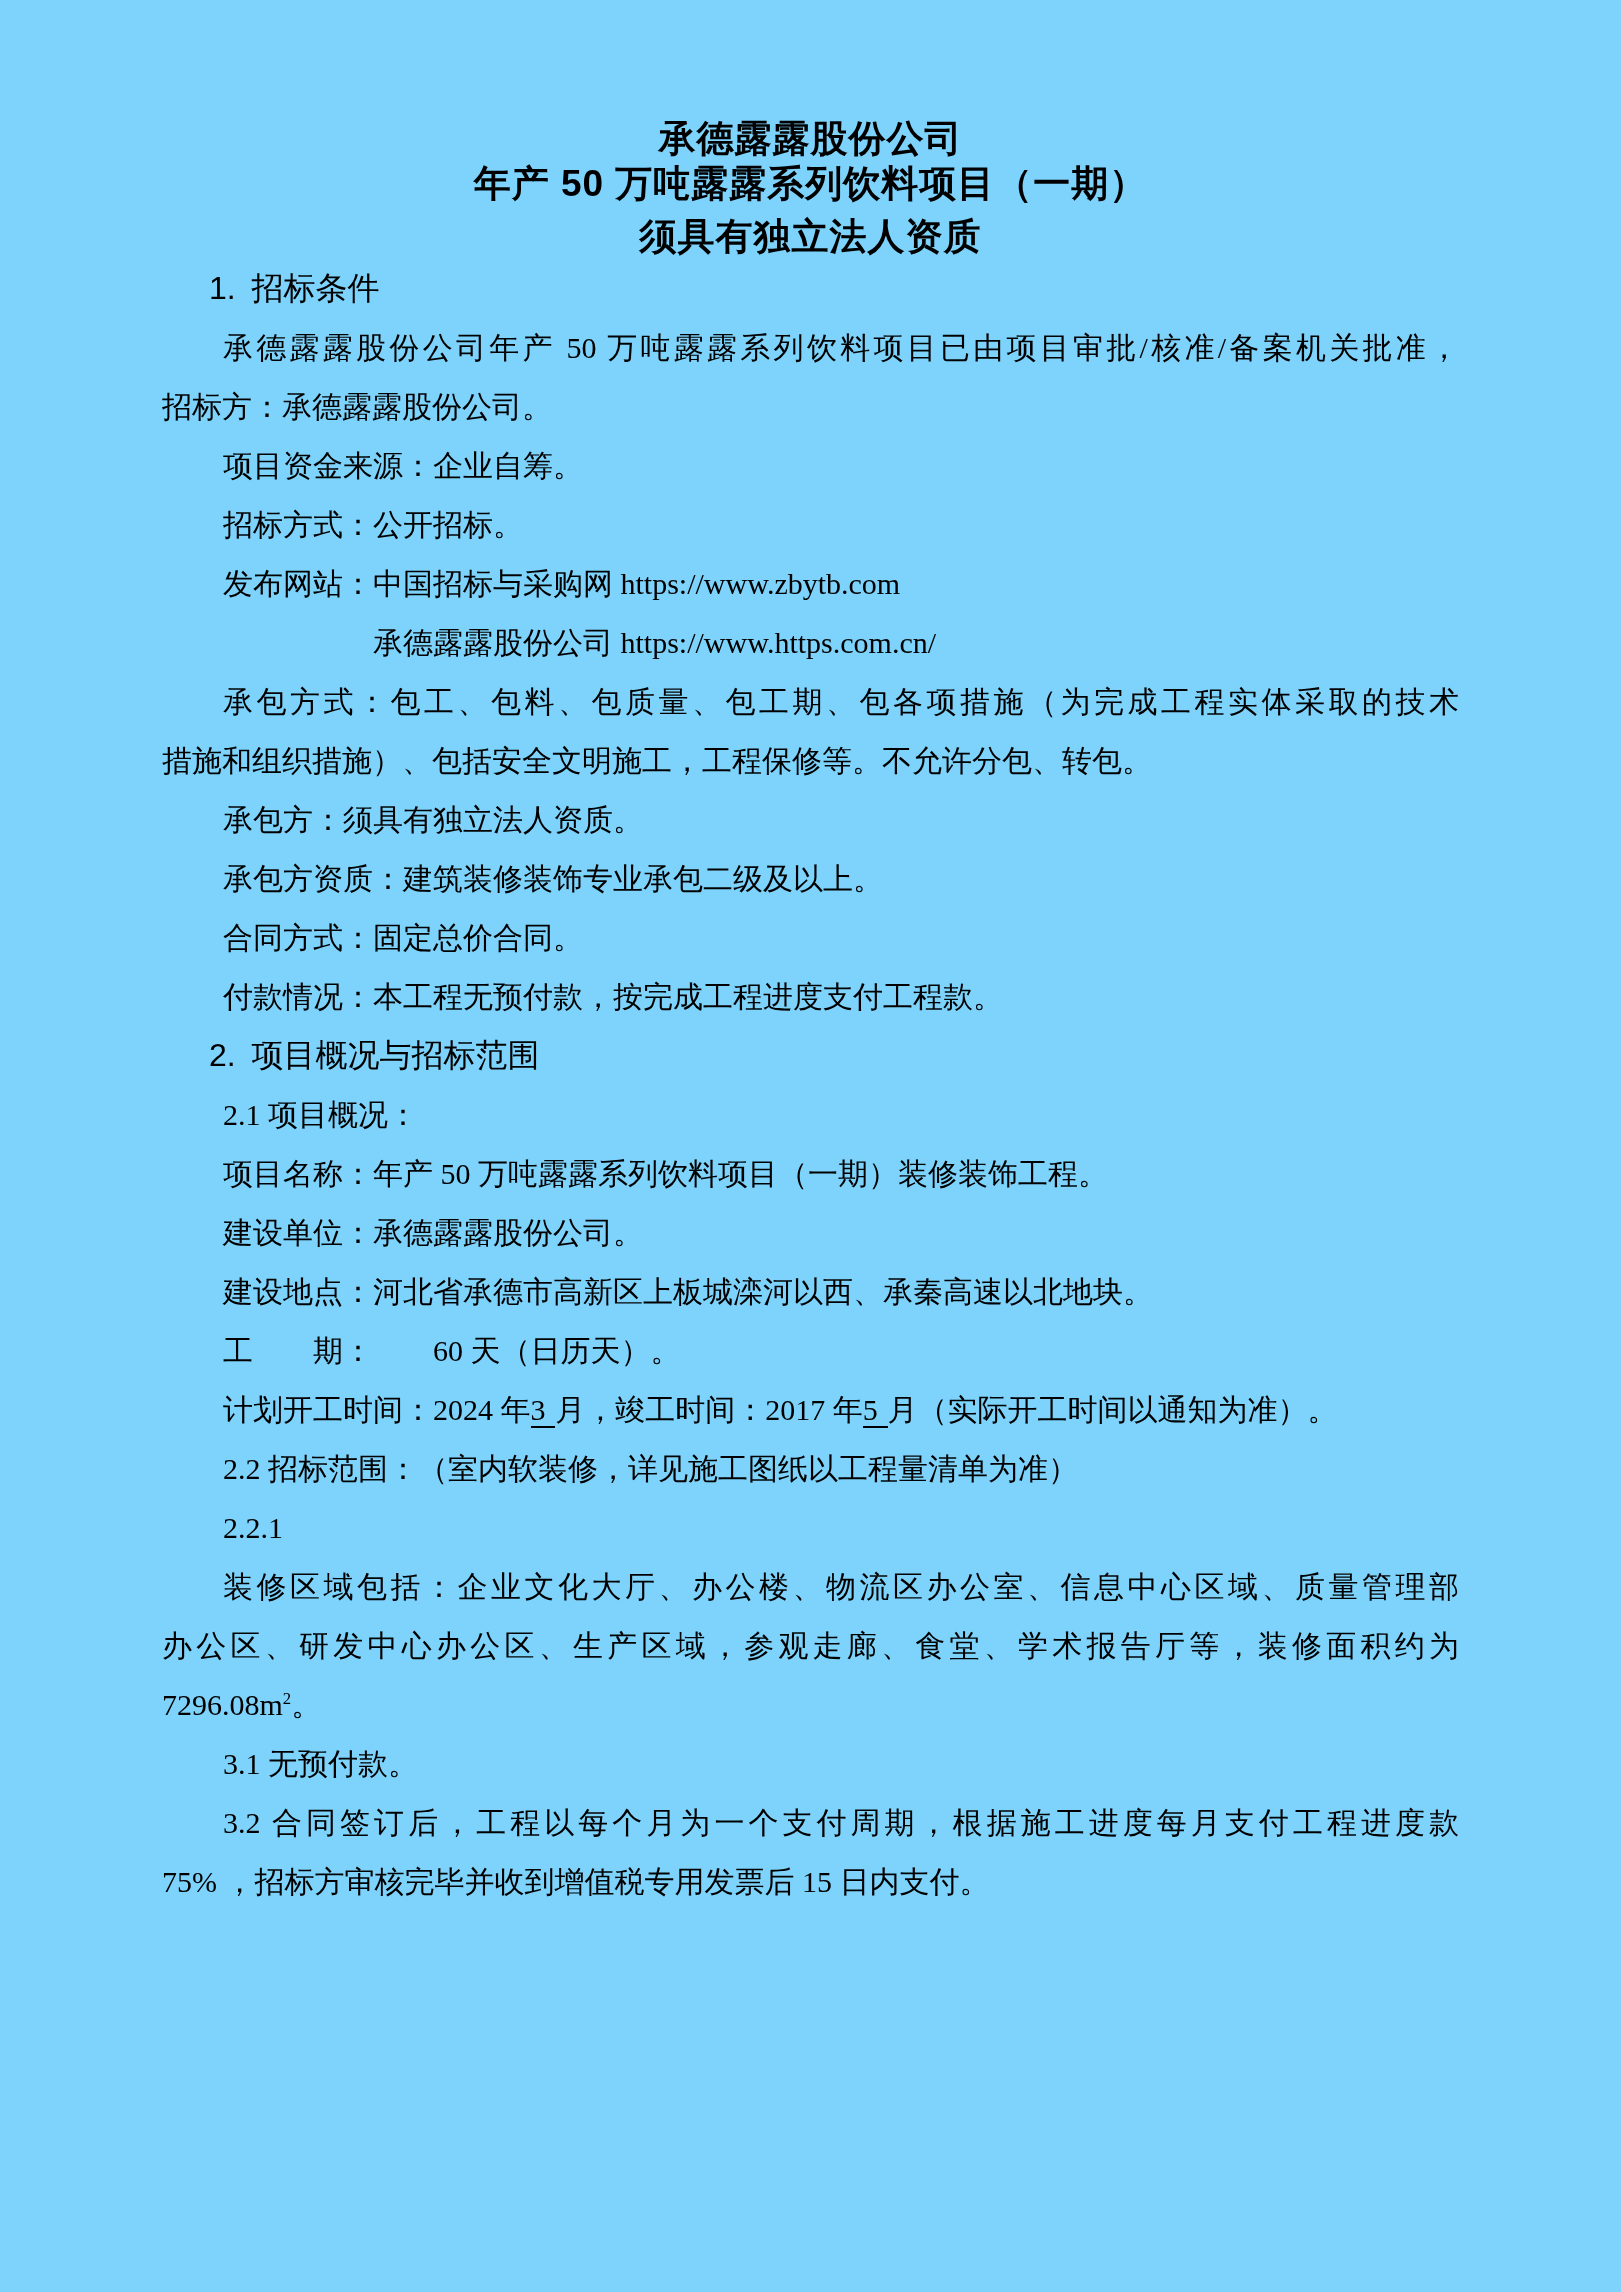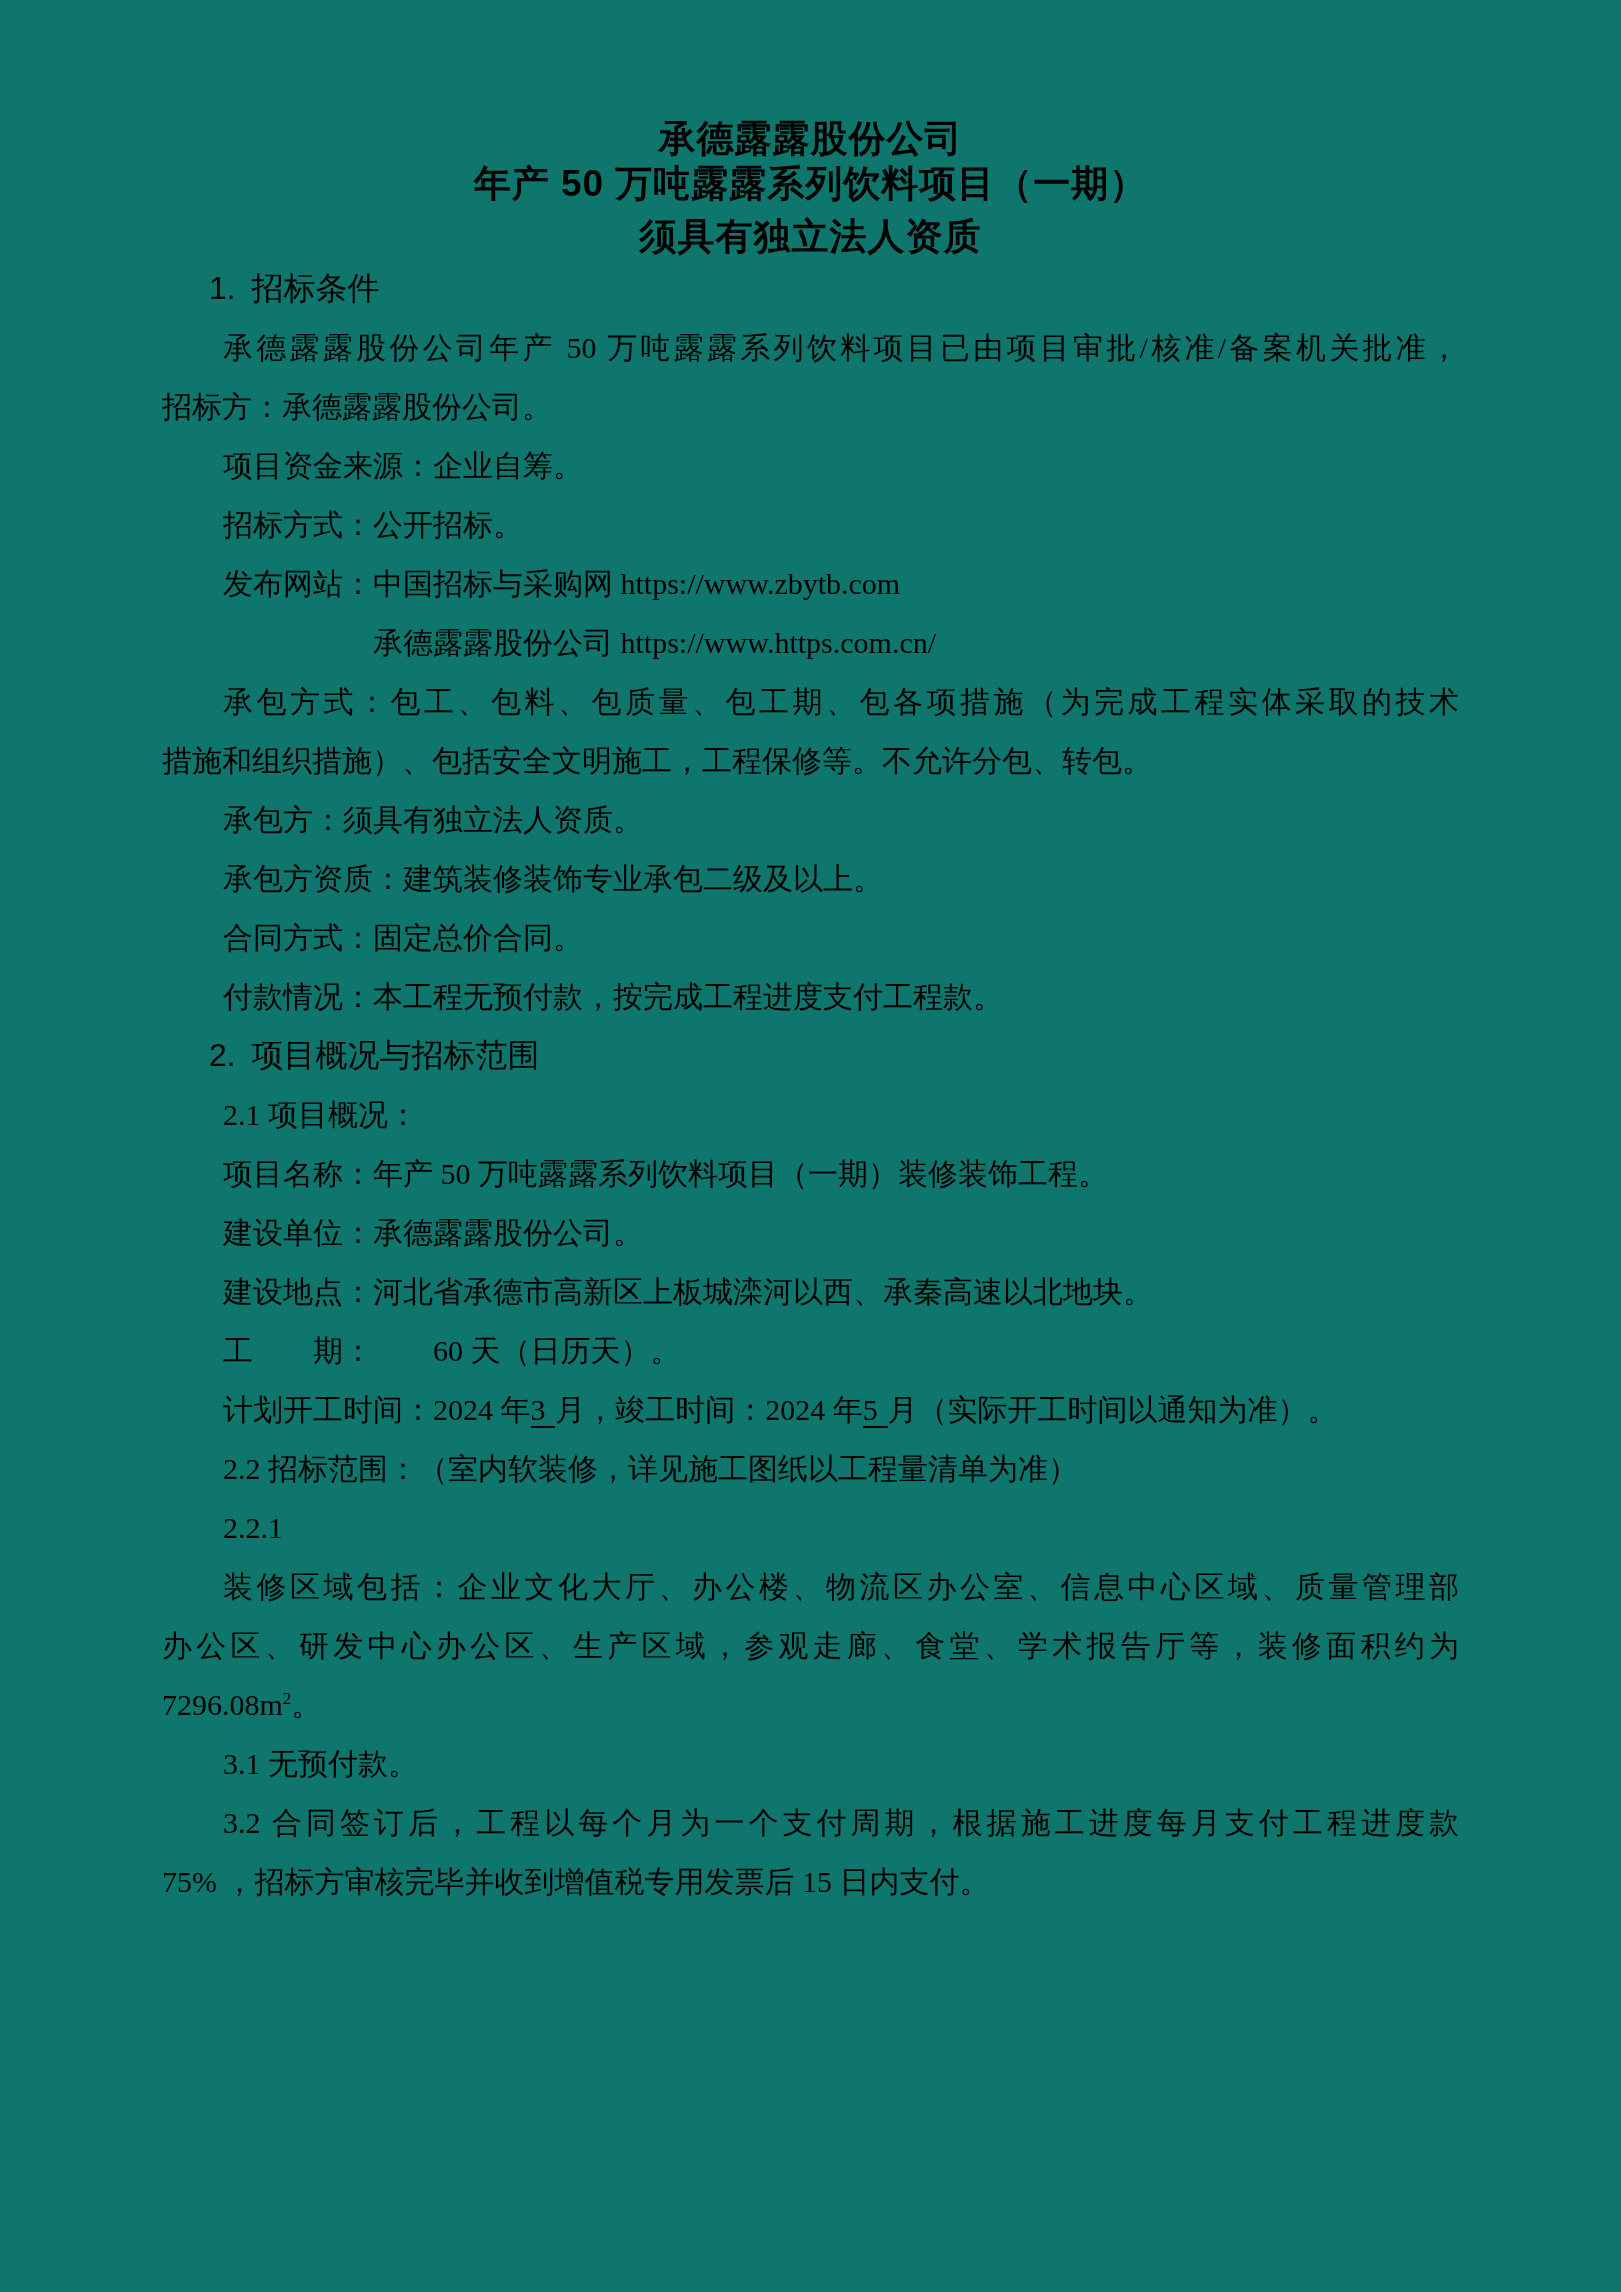--- a/index.html
+++ b/index.html
@@ -1,21 +1,21 @@
 <!DOCTYPE html>
 <html><head>
 <meta charset="utf-8">
 <style>
   html, body { margin: 0; padding: 0; background: #9b9b9b; }
   .page {
     position: relative;
     width: 1621px;
     height: 2293px;
     margin: 0 auto;
-    background: #0f766e;
+    background: #7dd3fc;
     color: #000000;
     font-family: "Liberation Serif", "DejaVu Serif", serif;
     font-size: 30px;
     line-height: 59px;
     box-sizing: border-box;
     padding: 116px 162px 0 162px;
     overflow: hidden;
   }
   .title {
     text-align: center;
@@ -79,21 +79,21 @@
     <span class="num">2.</span><span>项目概况与招标范围</span>
   </div>
 
   <div class="line indent">2.1 项目概况：</div>
   <div class="line indent">项目名称：年产 50 万吨露露系列饮料项目（一期）装修装饰工程。</div>
   <div class="line indent">建设单位：承德露露股份公司。</div>
   <div class="line indent">建设地点：河北省承德市高新区上板城滦河以西、承秦高速以北地块。</div>
   <div class="line indent">工　　期：　　60 天（日历天）。</div>
 
   <div class="line indent">
-    <span>计划开工时间：2024 年</span><span class="u-num">3</span><span>月，竣工时间：2024 年</span><span class="u-num">5</span><span>月（实际开工时间以通知为准）。</span>
+    <span>计划开工时间：2024 年</span><span class="u-num">3</span><span>月，竣工时间：2017 年</span><span class="u-num">5</span><span>月（实际开工时间以通知为准）。</span>
   </div>
 
   <div class="line indent">2.2 招标范围：（室内软装修，详见施工图纸以工程量清单为准）</div>
   <div class="line indent">2.2.1</div>
   <div class="line indent just">装修区域包括：企业文化大厅、办公楼、物流区办公室、信息中心区域、质量管理部</div>
   <div class="line just">办公区、研发中心办公区、生产区域，参观走廊、食堂、学术报告厅等，装修面积约为</div>
 
   <div class="line">
     <span>7296.08m</span><span class="sup">2</span><span>。</span>
   </div>

